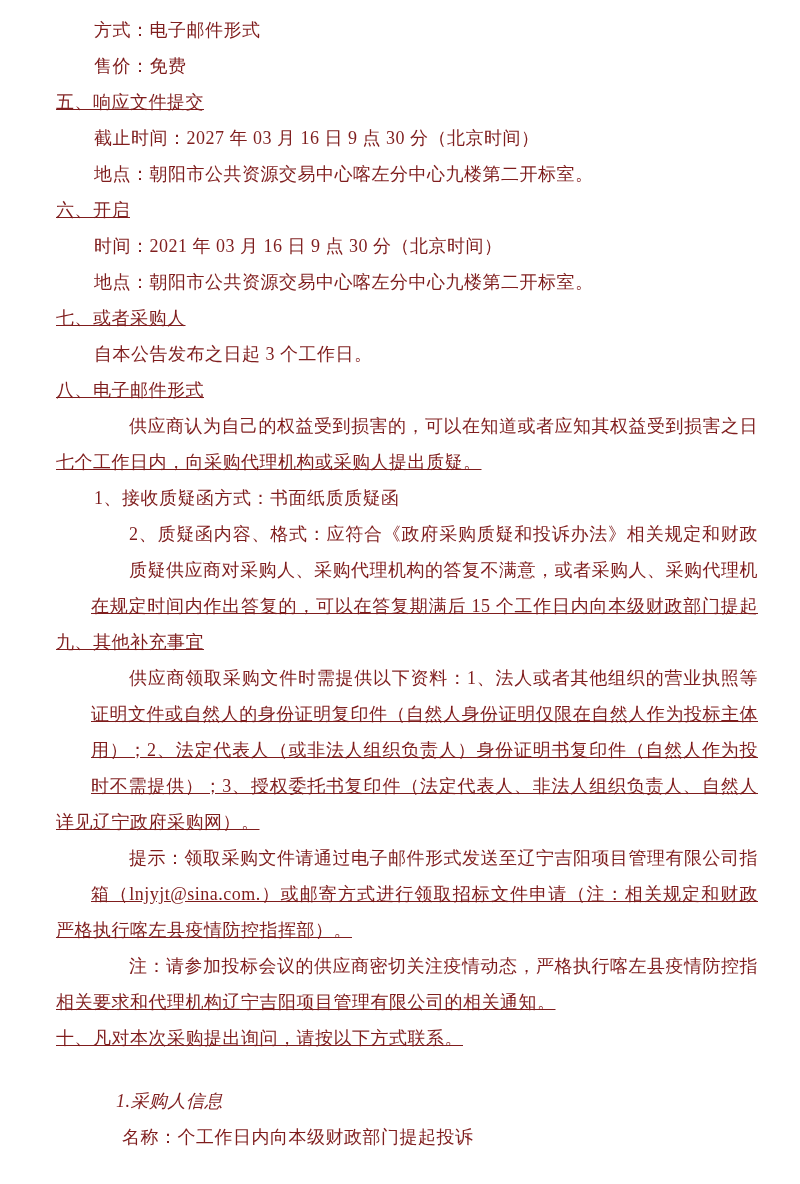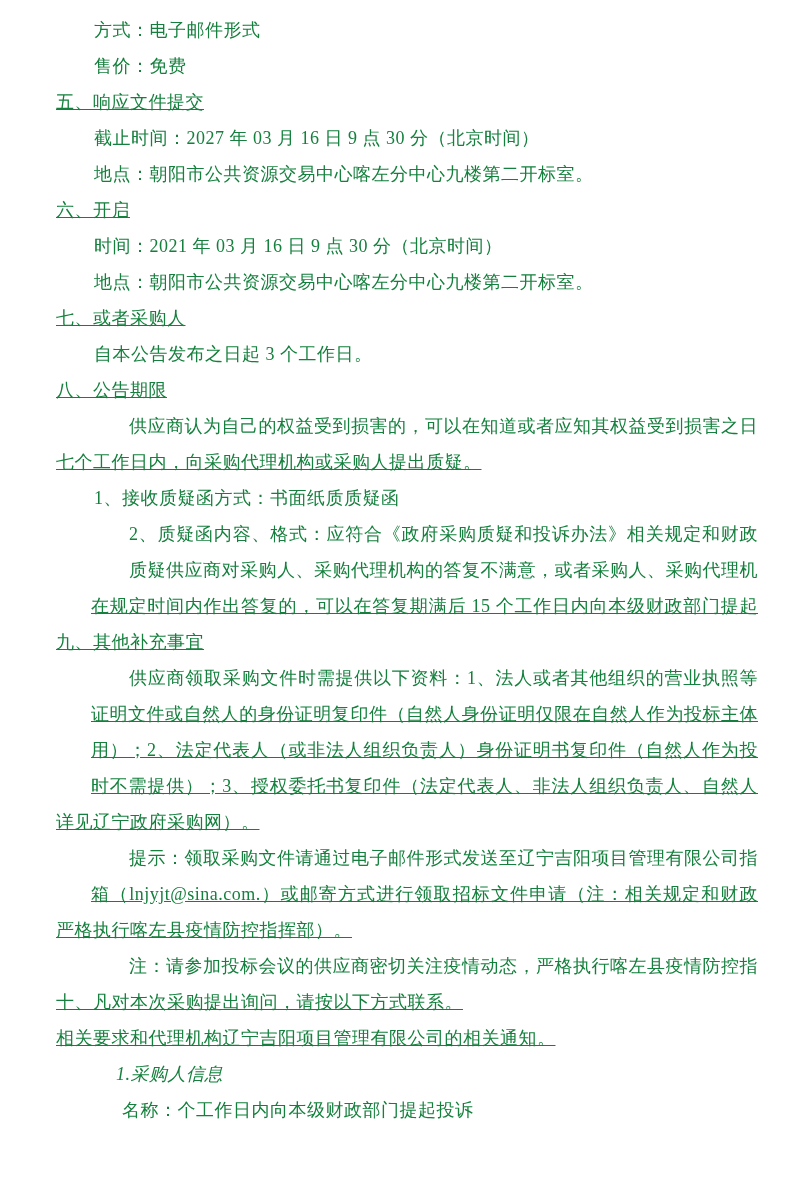--- a/index.html
+++ b/index.html
@@ -12,73 +12,73 @@
     width: 800px;
     height: 1184px;
     background: #ffffff;
     overflow: hidden;
   }
   .doc {
     position: absolute;
     top: 12px;
     left: 56px;
     width: 702px;
-    color: #15803d;
+    color: #7f1d1d;
     font-family: "Liberation Serif", "DejaVu Serif", serif;
     font-size: 18px;
     line-height: 36px;
   }
   .line {
     height: 36px;
     white-space: pre;
     overflow: hidden;
     letter-spacing: 0.5px;
   }
   .just {
     white-space: normal;
     text-align: justify;
     text-align-last: justify;
     margin-left: 35px;
   }
   .ind-0   { padding-left: 0; text-decoration: underline; }
   .ind-2   { padding-left: 38px; }
-  .ind-3   { padding-left: 60px; }
+  .ind-3   { padding-left: 60px; margin-top: 27px; }
   .ind-3_5 { padding-left: 66px; }
   .kaiti   { font-style: italic; }
 </style>
 </head>
 <body>
 
 <div class="page">
   <div class="doc" id="doc">
       <div class="line ind-2">方式：电子邮件形式</div>
       <div class="line ind-2">售价：免费</div>
       <div class="line ind-0">五、响应文件提交</div>
       <div class="line ind-2">截止时间：2027 年 03 月 16 日 9 点 30 分（北京时间）</div>
       <div class="line ind-2">地点：朝阳市公共资源交易中心喀左分中心九楼第二开标室。</div>
       <div class="line ind-0">六、开启</div>
       <div class="line ind-2">时间：2021 年 03 月 16 日 9 点 30 分（北京时间）</div>
       <div class="line ind-2">地点：朝阳市公共资源交易中心喀左分中心九楼第二开标室。</div>
       <div class="line ind-0">七、或者采购人</div>
       <div class="line ind-2">自本公告发布之日起 3 个工作日。</div>
-      <div class="line ind-0">八、公告期限</div>
+      <div class="line ind-0">八、电子邮件形式</div>
       <div class="line ind-2 just">供应商认为自己的权益受到损害的，可以在知道或者应知其权益受到损害之日起</div>
       <div class="line ind-0">七个工作日内，向采购代理机构或采购人提出质疑。</div>
       <div class="line ind-2">1、接收质疑函方式：书面纸质质疑函</div>
       <div class="line ind-2 just">2、质疑函内容、格式：应符合《政府采购质疑和投诉办法》相关规定和财政部制</div>
       <div class="line ind-2 just">质疑供应商对采购人、采购代理机构的答复不满意，或者采购人、采购代理机构未</div>
       <div class="line ind-0 just">在规定时间内作出答复的，可以在答复期满后 15 个工作日内向本级财政部门提起投诉。</div>
       <div class="line ind-0">九、其他补充事宜</div>
       <div class="line ind-2 just">供应商领取采购文件时需提供以下资料：1、法人或者其他组织的营业执照等主体</div>
       <div class="line ind-0 just">证明文件或自然人的身份证明复印件（自然人身份证明仅限在自然人作为投标主体时使</div>
       <div class="line ind-0 just">用）；2、法定代表人（或非法人组织负责人）身份证明书复印件（自然人作为投标主体</div>
       <div class="line ind-0 just">时不需提供）；3、授权委托书复印件（法定代表人、非法人组织负责人、自然人本人购</div>
       <div class="line ind-0">详见辽宁政府采购网）。</div>
       <div class="line ind-2 just">提示：领取采购文件请通过电子邮件形式发送至辽宁吉阳项目管理有限公司指定邮</div>
       <div class="line ind-0 just">箱（lnjyjt@sina.com.）或邮寄方式进行领取招标文件申请（注：相关规定和财政部制</div>
       <div class="line ind-0">严格执行喀左县疫情防控指挥部）。</div>
       <div class="line ind-2 just">注：请参加投标会议的供应商密切关注疫情动态，严格执行喀左县疫情防控指挥部</div>
+      <div class="line ind-0">相关要求和代理机构辽宁吉阳项目管理有限公司的相关通知。</div>
       <div class="line ind-0">十、凡对本次采购提出询问，请按以下方式联系。</div>
-      <div class="line ind-0">相关要求和代理机构辽宁吉阳项目管理有限公司的相关通知。</div>
       <div class="line ind-3 kaiti">1.采购人信息</div>
       <div class="line ind-3_5">名称：个工作日内向本级财政部门提起投诉</div>
     </div>
 </div>
 
 </body></html>

